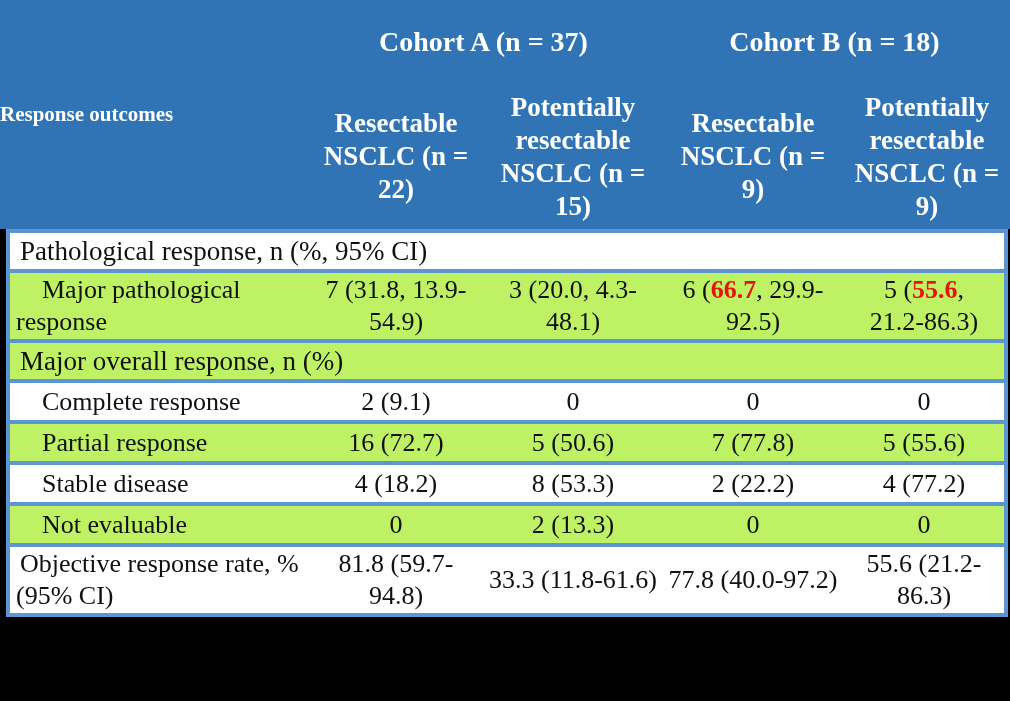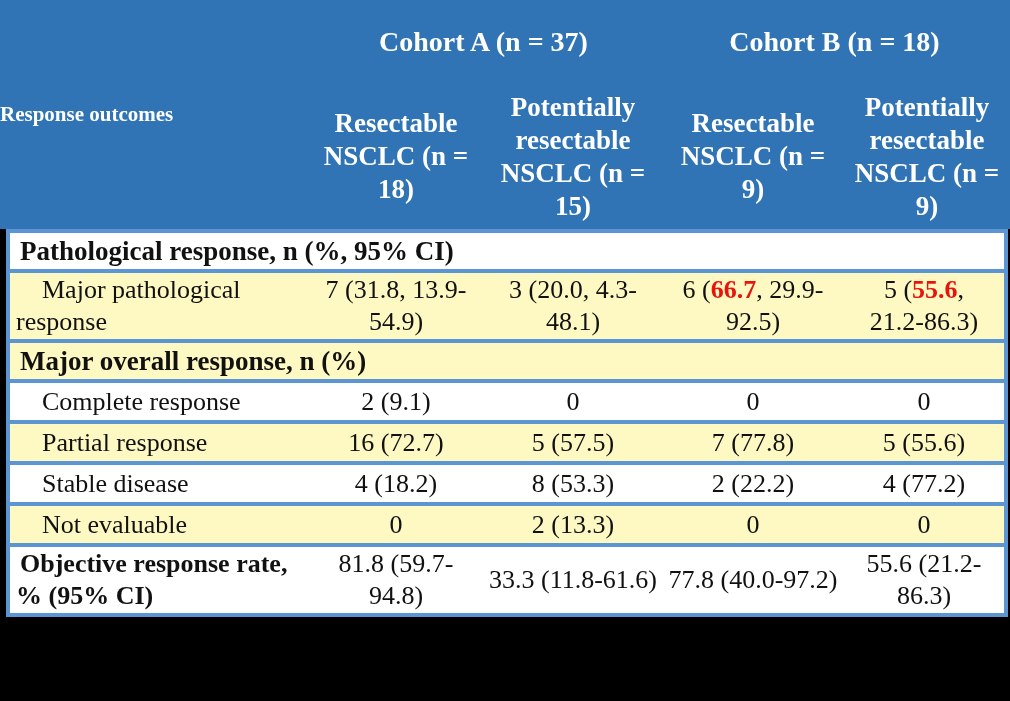--- a/index.html
+++ b/index.html
@@ -35,40 +35,40 @@
     border-collapse:collapse;table-layout:fixed;
     width:998px;margin:0 6px;background:#fff;
     border:4px solid #5b96d2;
     font-size:26px;line-height:32px;color:#111;
   }
   table.tbl tr{border-top:4px solid #5b96d2;}
   table.tbl tr:first-child{border-top:none;}
   td{vertical-align:middle;box-sizing:border-box;}
   td.lbl{text-align:left;padding:1px 8px 1px 6px;text-indent:26px;}
   td.val{text-align:center;padding:1px 4px;}
-  tr.section td.lbl{text-indent:4px;font-weight:bold;font-size:27px;}
-  tr.boldlbl td.lbl{text-indent:4px;font-weight:bold;}
-  tr.alt{background:#fef9c3;}
+  tr.section td.lbl{text-indent:4px;font-weight:normal;font-size:27px;}
+  tr.boldlbl td.lbl{text-indent:4px;font-weight:normal;}
+  tr.alt{background:#bef264;}
   .red{color:#e8140c;font-weight:bold;}
   .vline{display:block;}
 </style>
 </head>
 <body>
 
 <div class="page">
 
   <div class="hdr-band">
     <div class="hdr-left">Response outcomes</div>
     <div class="hdr-right">
       <div class="cohort-row">
         <div class="cohort-cell">Cohort A (n = 37)</div>
         <div class="cohort-cell">Cohort B (n = 18)</div>
       </div>
       <div class="colhdr-row">
-        <div class="colhdr-cell w1">Resectable NSCLC (n = 18)</div>
+        <div class="colhdr-cell w1">Resectable NSCLC (n = 22)</div>
         <div class="colhdr-cell w2">Potentially resectable NSCLC (n = 15)</div>
         <div class="colhdr-cell w3">Resectable NSCLC (n = 9)</div>
         <div class="colhdr-cell w4">Potentially resectable NSCLC (n = 9)</div>
       </div>
     </div>
   </div>
 
   <table class="tbl">
     <colgroup>
       <col style="width:300px">
@@ -106,21 +106,21 @@
       <td class="lbl">Complete response</td>
       <td class="val">2 (9.1)</td>
       <td class="val">0</td>
       <td class="val">0</td>
       <td class="val">0</td>
     </tr>
 
     <tr class="alt" style="height:41px">
       <td class="lbl">Partial response</td>
       <td class="val">16 (72.7)</td>
-      <td class="val">5 (57.5)</td>
+      <td class="val">5 (50.6)</td>
       <td class="val">7 (77.8)</td>
       <td class="val">5 (55.6)</td>
     </tr>
 
     <tr style="height:41px">
       <td class="lbl">Stable disease</td>
       <td class="val">4 (18.2)</td>
       <td class="val">8 (53.3)</td>
       <td class="val">2 (22.2)</td>
       <td class="val">4 (77.2)</td>

